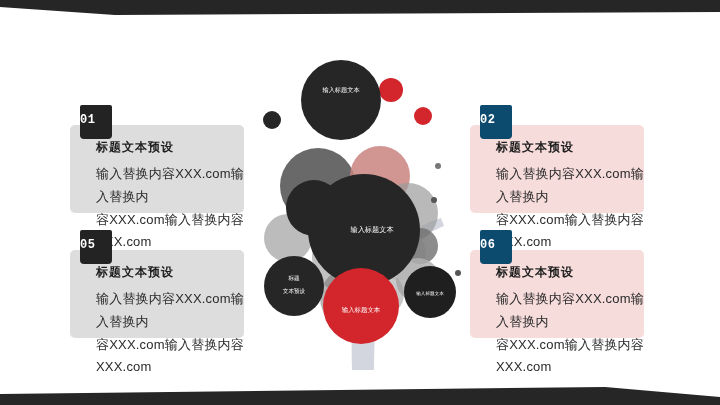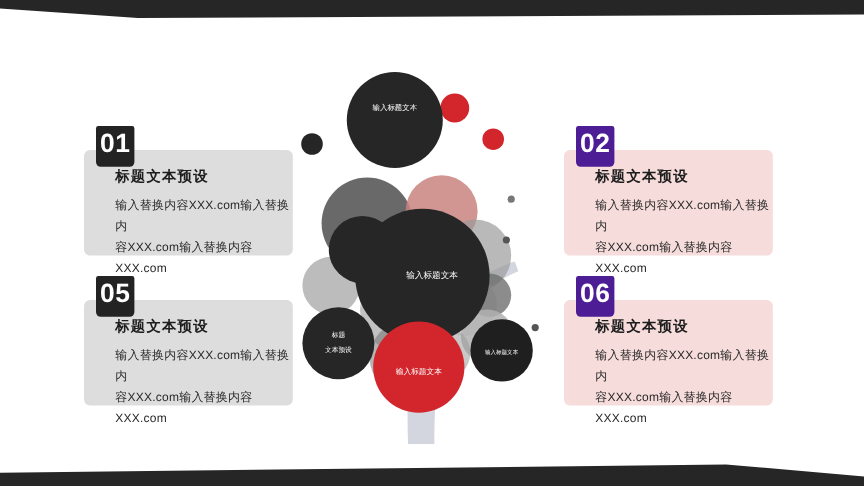--- a/index.html
+++ b/index.html
@@ -20,48 +20,49 @@
   .card{position:absolute;border-radius:6px;}
   .card-body{
     position:absolute;left:0;top:20px;width:174px;height:88px;
     border-radius:5px;padding:0;
   }
   .card.grey .card-body{background:#dddddd;}
   .card.red  .card-body{background:#f6dcdb;}
 
   .badge{
     position:absolute;left:10px;top:0;width:32px;height:34px;
-    color:#ffffff;font-size:22px;font-weight:bold;
-    line-height:30px;text-align:center;letter-spacing:0.5px;
+    color:#ffffff;font-size:12px;font-weight:bold;
+    line-height:30px;letter-spacing:0.5px;
     border-radius:2px 2px 4px 4px;
     z-index:3;
+    font-family:Liberation Mono, monospace;
   }
   .card.grey .badge{background:#232323;}
-  .card.red  .badge{background:#4c1d95;}
+  .card.red  .badge{background:#0c4a6e;}
 
   .card-title{
     position:absolute;left:26px;top:34px;
     font-size:12px;font-weight:bold;color:#1d1d1d;
     letter-spacing:1px;white-space:nowrap;z-index:2;
   }
   .card-desc{
     position:absolute;left:26px;top:58px;width:150px;
-    font-size:10px;color:#2a2a2a;line-height:1.75;
+    font-size:13px;color:#2a2a2a;line-height:1.75;
     letter-spacing:0.2px;z-index:2;
   }
   .card-desc span{display:block;}
 
   
   #card01{left:70px; top:105px;}
   #card02{left:470px;top:105px;}
   #card03{left:70px; top:230px;}
   #card04{left:470px;top:230px;}
 
   
-  .tree{position:absolute;left:236px;top:58px;width:230px;height:312px;}
+  .tree{position:absolute;left:248px;top:58px;width:230px;height:312px;}
   .tree svg{display:block;overflow:visible;}
   .bubble-label{
     font-family:"Liberation Sans","DejaVu Sans",sans-serif;
     fill:#ffffff;text-anchor:middle;dominant-baseline:middle;
   }
 </style>
 </head>
 <body>
 
 <div class="slide">

